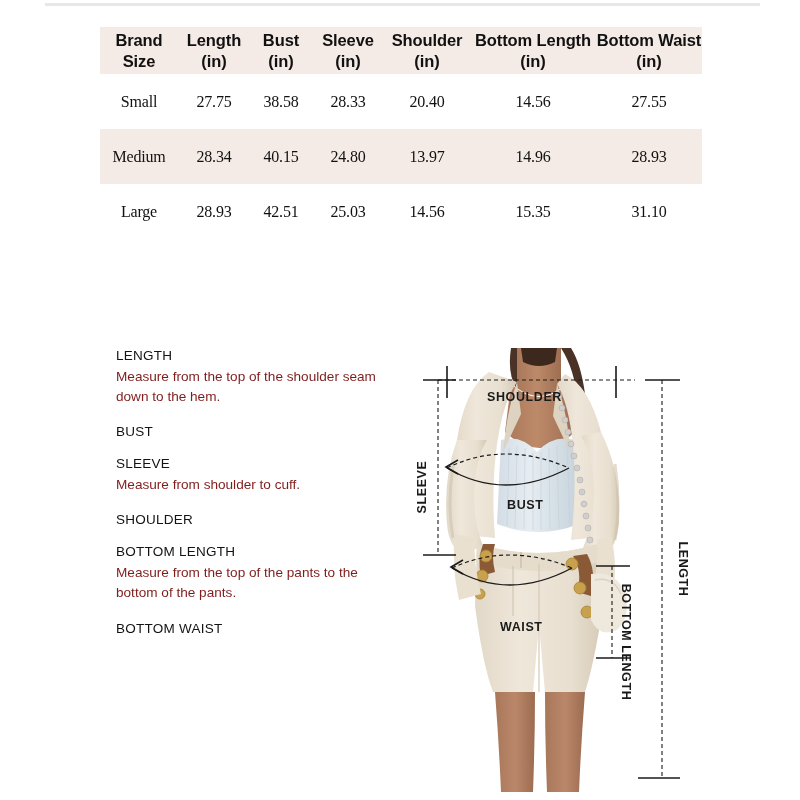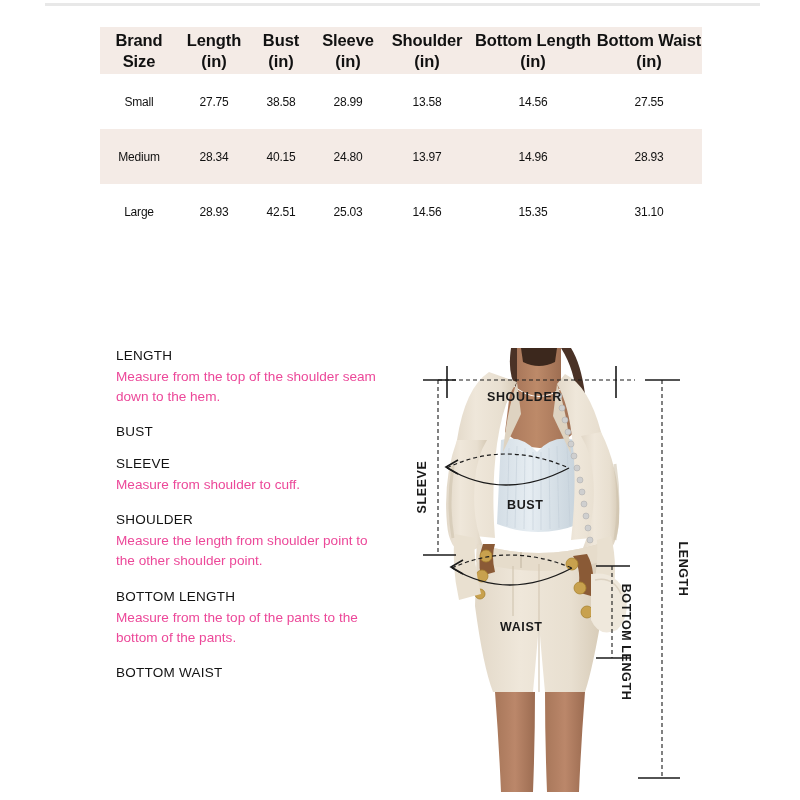--- a/index.html
+++ b/index.html
@@ -56,22 +56,23 @@
     height: 55px;
   }
   #size-table tbody tr.odd-row {
     background: #ffffff;
   }
   #size-table tbody tr.even-row {
     background: #f4ebe6;
     margin-left: 18px;
   }
   #size-table tbody td {
-    font-size: 12px;
+    font-size: 16px;
     letter-spacing: -0.2px;
+    font-family: Liberation Serif, serif;
   }
   .col-brand  { width: 78px; }
   .col-length { width: 72px; }
   .col-bust   { width: 62px; }
   .col-sleeve { width: 72px; }
   .col-shoulder { width: 86px; }
   .col-botlen { width: 126px; }
   .col-botwaist { width: 106px; }
 
   
@@ -85,21 +86,21 @@
   .guide-block:last-child { margin-bottom: 0; }
   .guide-title {
     font-size: 13.5px;
     letter-spacing: 0.25px;
     margin-bottom: 4px;
     color: #131313;
   }
   .guide-body {
     font-size: 13.6px;
     line-height: 1.48;
-    color: #ec4899;
+    color: #7f1d1d;
   }
 
   
   #photo-panel {
     position: absolute;
     left: 390px;
     top: 340px;
     width: 300px;
     height: 452px;
   }
@@ -179,22 +180,22 @@
         <div>Bottom Waist</div>
         <div>(in)</div>
       </th>
     </tr>
   </thead>
   <tbody>
     <tr class="odd-row">
       <td>Small</td>
       <td>27.75</td>
       <td>38.58</td>
-      <td>28.99</td>
-      <td>13.58</td>
+      <td>28.33</td>
+      <td>20.40</td>
       <td>14.56</td>
       <td>27.55</td>
     </tr>
     <tr class="even-row">
       <td>Medium</td>
       <td>28.34</td>
       <td>40.15</td>
       <td>24.80</td>
       <td>13.97</td>
       <td>14.96</td>
@@ -219,21 +220,20 @@
   </div>
   <div class="guide-block">
     <div class="guide-title">BUST</div>
   </div>
   <div class="guide-block">
     <div class="guide-title">SLEEVE</div>
     <div class="guide-body">Measure from shoulder to cuff.</div>
   </div>
   <div class="guide-block">
     <div class="guide-title">SHOULDER</div>
-    <div class="guide-body">Measure the length from shoulder point to the other shoulder point.</div>
   </div>
   <div class="guide-block">
     <div class="guide-title">BOTTOM LENGTH</div>
     <div class="guide-body">Measure from the top of the pants to the bottom of the pants.</div>
   </div>
   <div class="guide-block">
     <div class="guide-title">BOTTOM WAIST</div>
   </div>
 </div>
 

